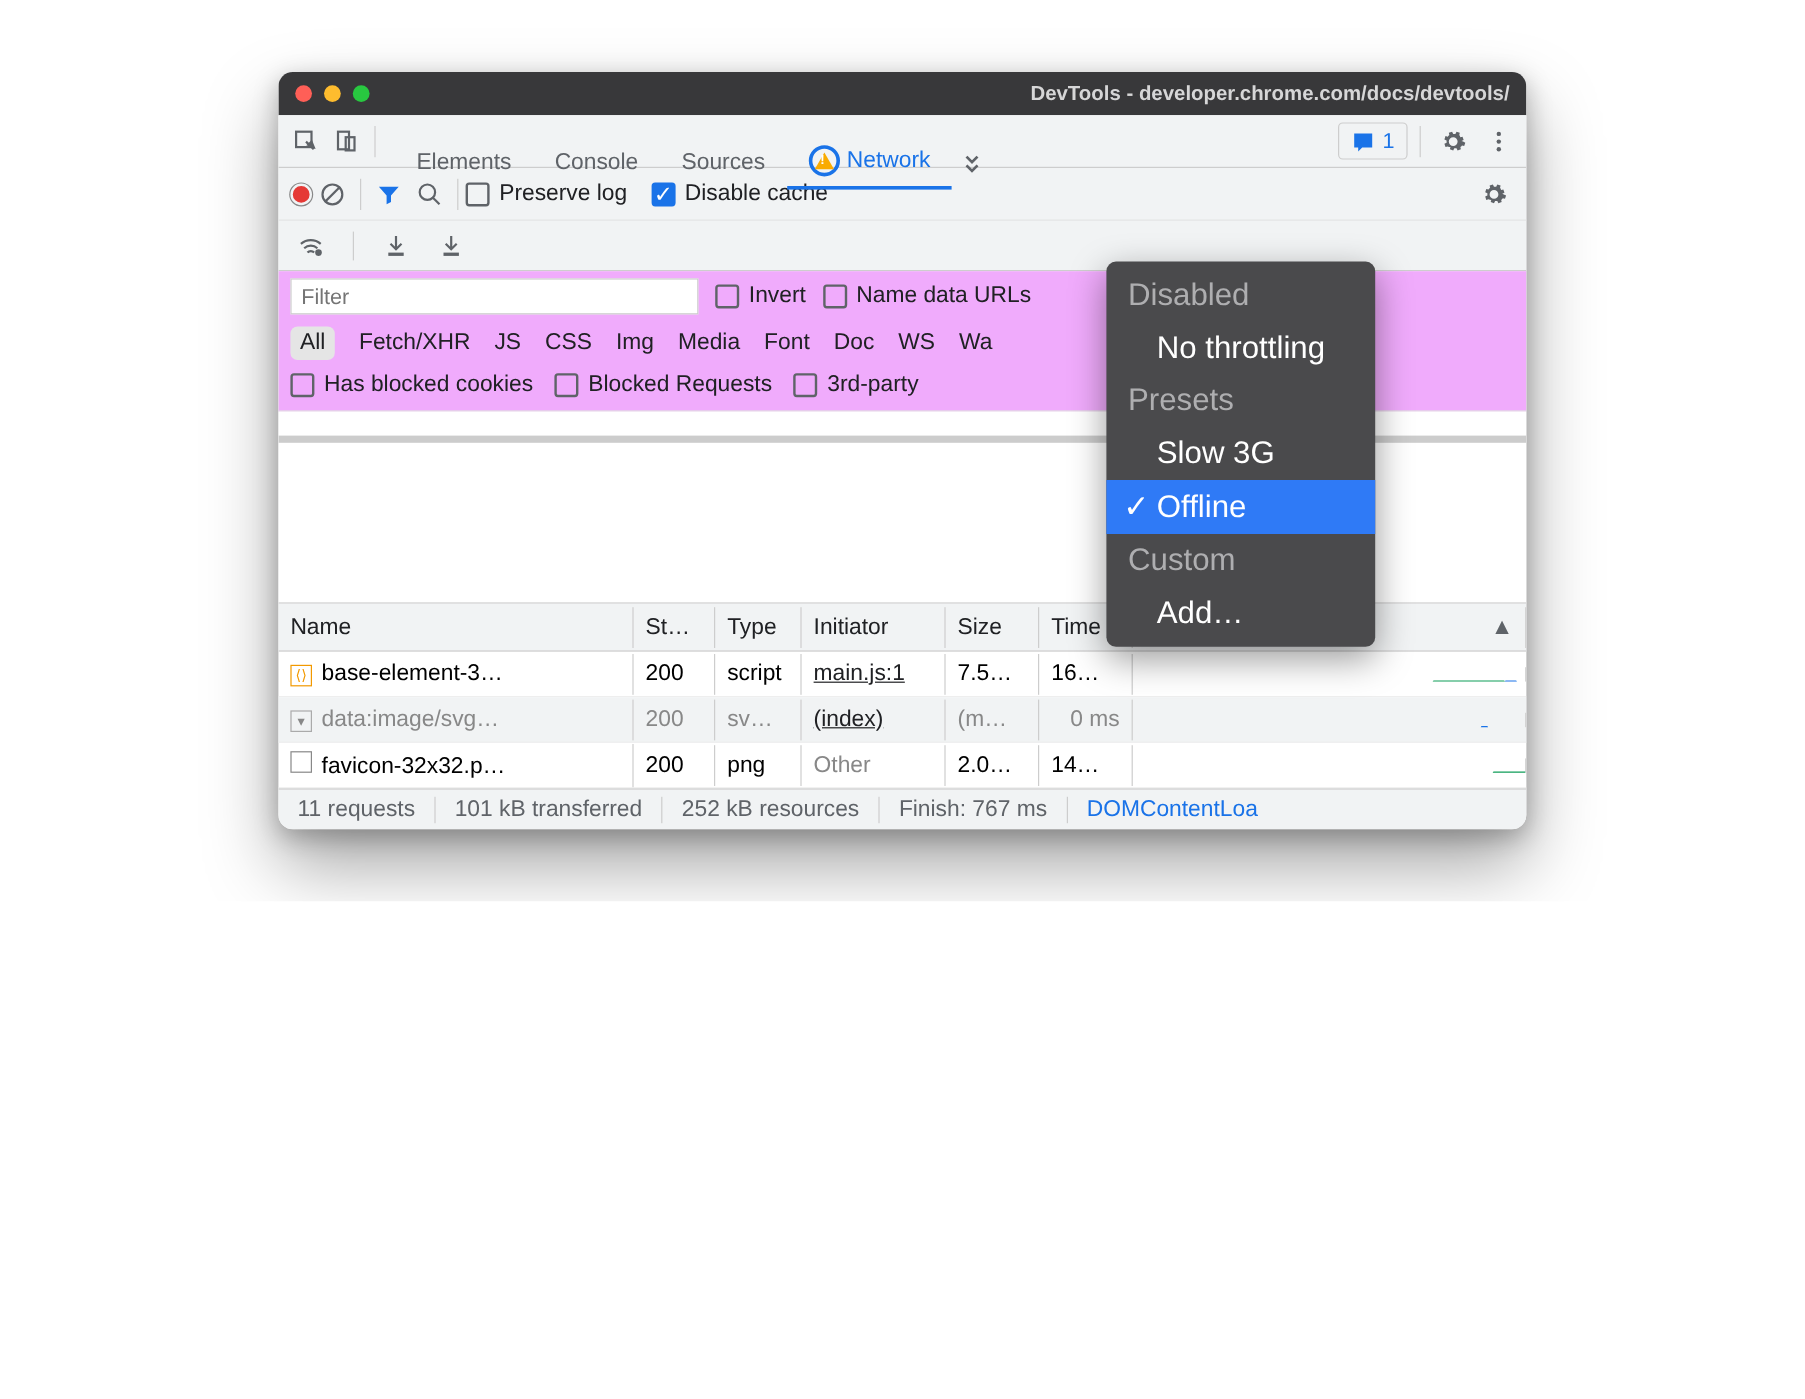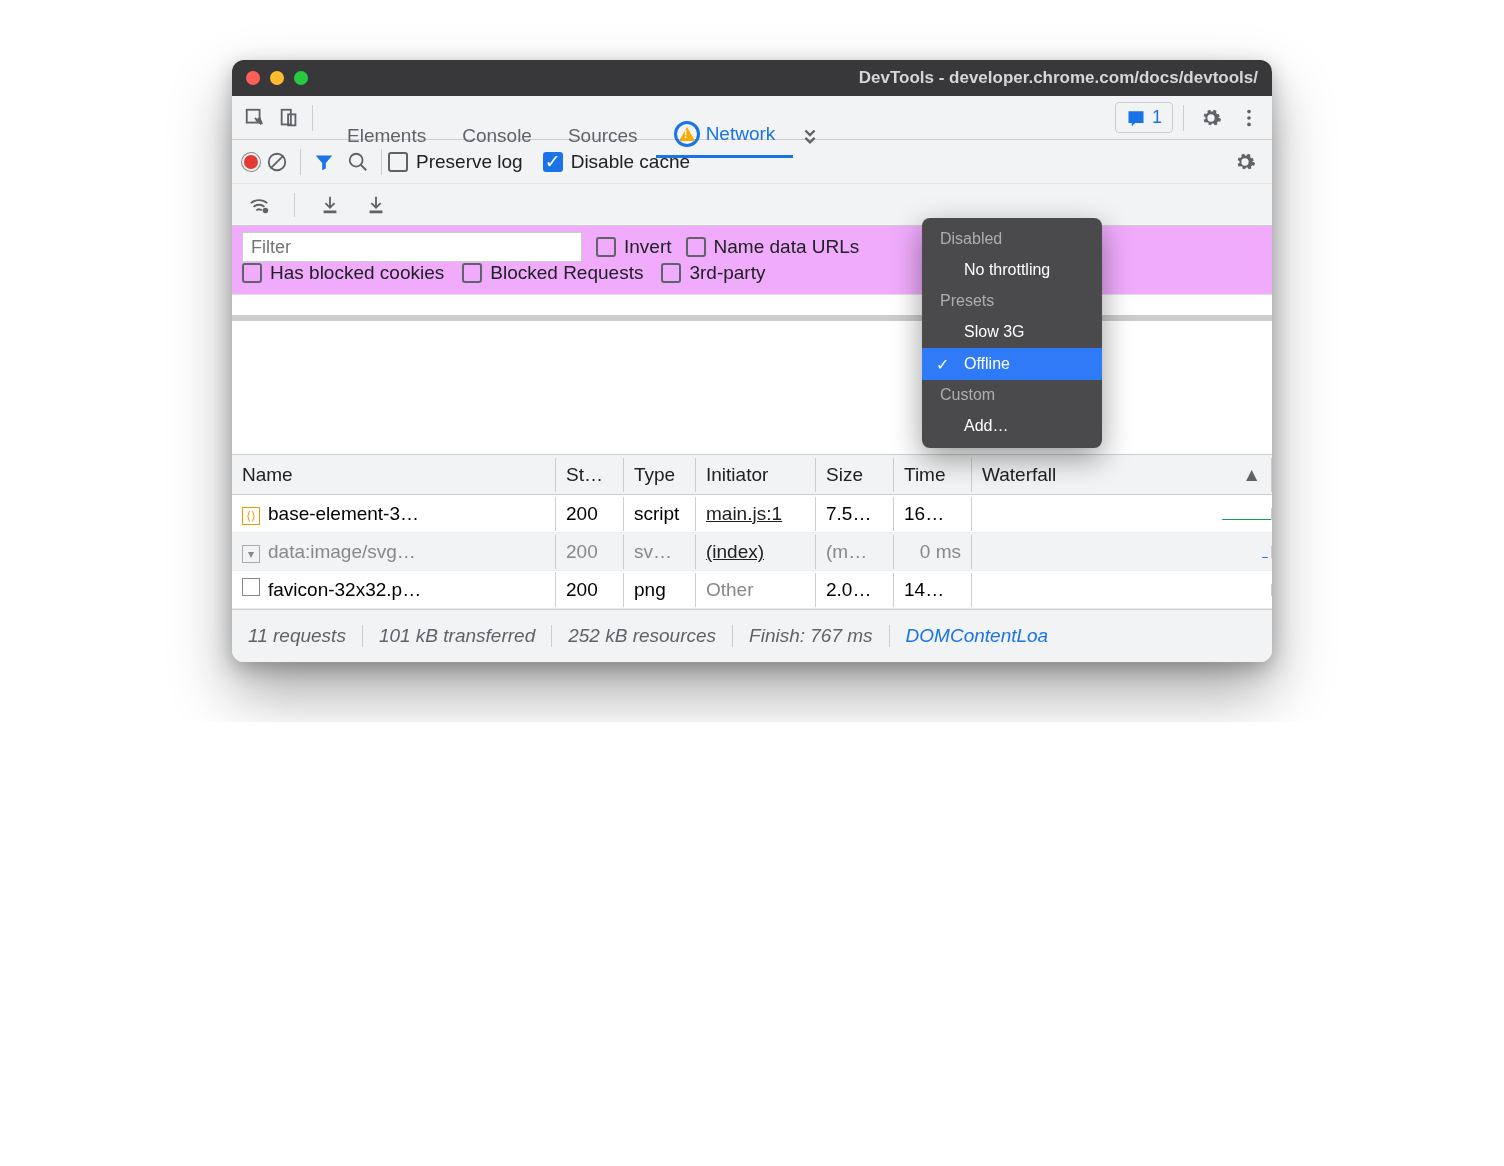--- a/index.html
+++ b/index.html
@@ -76,52 +76,52 @@
 .timeline {
   height: 160px; border-bottom: 1px solid #cdcdcd; position: relative; background: #fff;
 }
 .time-labels { display: flex; height: 24px; border-bottom: 1px solid #e2e2e2; }
 .time-col { flex: 1; border-right: 1px solid #eee; text-align: right; padding-right: 6px; font-size: 16px; color: #5f6368; }
 .waterfall-tracks { position: relative; height: 136px; }
 .track-line { position: absolute; top: 0; bottom: 0; width: 2px; }
 
 .grid-header { display: flex; background: #f1f3f4; border-bottom: 1px solid #cdcdcd; height: 40px; align-items: center; font-size: 19px; color: #202124; }
 .col { padding: 6px 10px; border-right: 1px solid #cdcdcd; overflow: hidden; text-overflow: ellipsis; white-space: nowrap; }
-.c-name { width: 324px; }
+.c-name { width: 296px; }
 .c-status { width: 68px; }
 .c-type { width: 72px; }
 .c-init { width: 120px; }
 .c-size { width: 78px; }
 .c-time { width: 78px; }
 .c-wf { flex: 1; position: relative; }
 .wf-sort { position: absolute; right: 10px; color: #5f6368; }
 
 .grid-row { display: flex; height: 38px; align-items: center; font-size: 19px; border-bottom: 1px solid #eee; }
 .grid-row.alt { background: #f1f3f4; color: #888; }
 .row-icon { width: 18px; height: 18px; margin-right: 8px; display: inline-flex; align-items: center; justify-content: center; border: 1px solid #f29900; color: #f29900; font-size: 12px; }
 .row-icon.gray { border-color: #aaa; color: #888; }
 .initiator-link { text-decoration: underline; color: #202124; cursor: pointer; }
 .initiator-gray { color: #888; }
 
-.statusbar { display: flex; height: 53px; align-items: center; background: #f1f3f4; border-top: 1px solid #cdcdcd; font-size: 19px; color: #5f6368; font-style: italic; }
+.statusbar { display: flex; height: 34px; align-items: center; background: #f1f3f4; border-top: 1px solid #cdcdcd; font-size: 19px; color: #5f6368; }
 .stat-item { padding: 0 16px; border-right: 1px solid #cdcdcd; }
 .stat-item.link { color: #1a73e8; border-right: none; overflow: hidden; white-space: nowrap; flex: 1; }
 
 
 .dropdown {
   position: absolute;
   top: 158px;
   left: 690px;
-  width: 180px;
+  width: 224px;
   background: #4a4a4c;
   border-radius: 8px;
   box-shadow: 0 10px 30px rgba(0,0,0,.4);
   padding: 6px 0;
   z-index: 100;
-  font-size: 16px;
+  font-size: 26px;
 }
 .dd-header { color: #aeaeb0; padding: 6px 18px; }
 .dd-item { color: #fff; padding: 7px 18px 7px 42px; cursor: pointer; position: relative; }
 .dd-item.selected { background: #2f7af6; }
 .dd-check { position: absolute; left: 14px; color: #fff; }
 
 .warning-ring {
   width: 26px; height: 26px; border: 3px solid #1a73e8; border-radius: 50%;
   display: flex; align-items: center; justify-content: center;
 }
@@ -265,20 +265,32 @@
       <input class="filter-input" placeholder="Filter" style="">
       <label class="cbox">
           <span class="box"></span>
           <span>Invert</span>
         </label>
       <label class="cbox">
           <span class="box"></span>
           <span>Name data URLs</span>
         </label>
     </div>
+    <div class="filter-row2">
+      <span class="type-chip active">All</span>
+      <span class="type-chip">Fetch/XHR</span>
+      <span class="type-chip">JS</span>
+      <span class="type-chip">CSS</span>
+      <span class="type-chip">Img</span>
+      <span class="type-chip">Media</span>
+      <span class="type-chip">Font</span>
+      <span class="type-chip">Doc</span>
+      <span class="type-chip">WS</span>
+      <span class="type-chip">Wa</span>
+    </div>
     <div class="filter-row3">
       <label class="cbox">
           <span class="box"></span>
           <span>Has blocked cookies</span>
         </label>
       <label class="cbox">
           <span class="box"></span>
           <span>Blocked Requests</span>
         </label>
       <label class="cbox">

